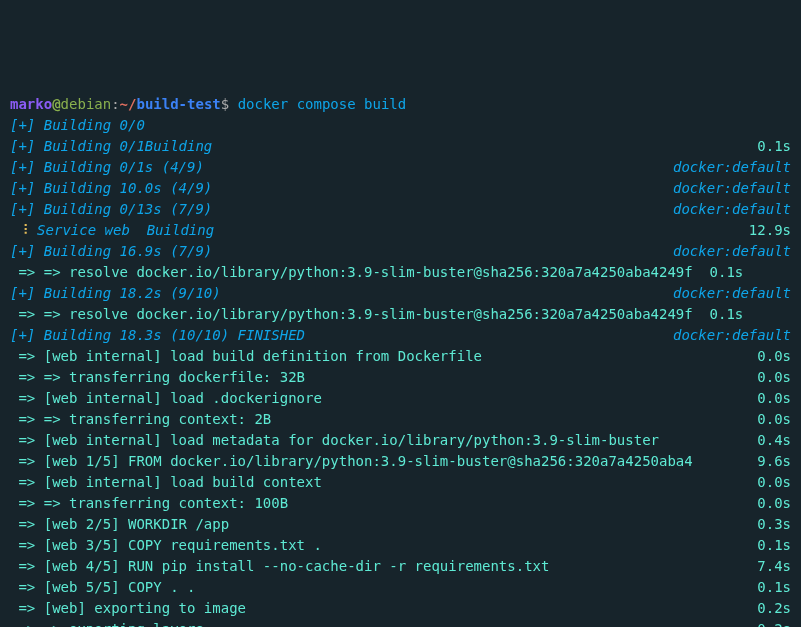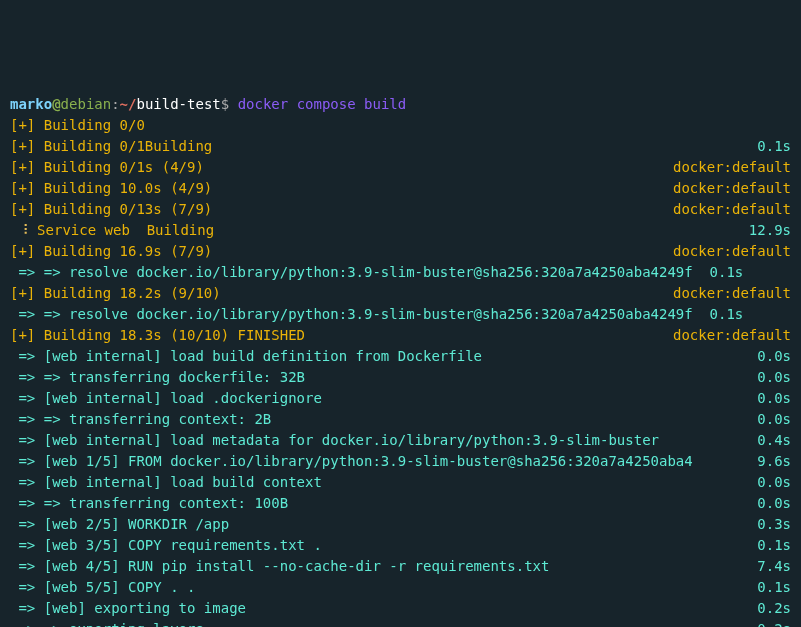--- a/index.html
+++ b/index.html
@@ -11,29 +11,29 @@
       color: #aaa;
       padding: 10px;
       width: 801px;
       height: 627px;
       overflow: hidden;
       white-space: pre;
     }
     .line { display: flex; justify-content: space-between; }
     .left { }
     .right { }
-    .user { color: #7dd3fc; font-weight: bold; margin-top: 14px; }
+    .user { color: #8b5cf6; font-weight: bold; margin-top: 14px; }
     .at { color: #8ab04e; font-weight: bold; }
     .host { color: #8ab04e; font-weight: normal; }
     .colon { color: #aaa; }
     .tilde { color: #de6e5f; font-weight: bold; }
-    .path { color: #ffffff; font-weight: normal; }
+    .path { color: #3b82f6; font-weight: bold; }
     .dollar { color: #aaa; }
-    .cmd { color: #8b5cf6; text-align: center; }
-    .grey { color: #eab308; }
+    .cmd { color: #0ea5e9; text-align: center; }
+    .grey { color: #0ea5e9; font-style: italic; }
     .cyan { color: #5eead4; }
     .yellow { color: #e4bc59; }
   </style>
 </head>
 <body>
 
 
 
 <div id="container"><div class="line"><span class="left"><span class="user">marko</span><span class="at">@</span><span class="host">debian</span><span class="colon">:</span><span class="tilde">~/</span><span class="path">build-test</span><span class="dollar">$</span><span class="cmd"> docker compose build</span></span><span class="right"></span></div><div class="line"><span class="left"><span class="grey">[+] Building 0/0</span></span><span class="right"></span></div><div class="line"><span class="left"><span class="grey">[+] Building 0/1Building</span></span><span class="right"><span class="cyan">0.1s</span></span></div><div class="line"><span class="left"><span class="grey">[+] Building 0/1s (4/9)</span></span><span class="right"><span class="grey">docker:default</span></span></div><div class="line"><span class="left"><span class="grey">[+] Building 10.0s (4/9)</span></span><span class="right"><span class="grey">docker:default</span></span></div><div class="line"><span class="left"><span class="grey">[+] Building 0/13s (7/9)</span></span><span class="right"><span class="grey">docker:default</span></span></div><div class="line"><span class="left"><span class="yellow"> ⠸</span><span class="grey"> Service web  Building</span></span><span class="right"><span class="cyan">12.9s</span></span></div><div class="line"><span class="left"><span class="grey">[+] Building 16.9s (7/9)</span></span><span class="right"><span class="grey">docker:default</span></span></div><div class="line"><span class="left"><span class="cyan"> =&gt; =&gt; resolve docker.io/library/python:3.9-slim-buster@sha256:320a7a4250aba4249f  0.1s</span></span><span class="right"></span></div><div class="line"><span class="left"><span class="grey">[+] Building 18.2s (9/10)</span></span><span class="right"><span class="grey">docker:default</span></span></div><div class="line"><span class="left"><span class="cyan"> =&gt; =&gt; resolve docker.io/library/python:3.9-slim-buster@sha256:320a7a4250aba4249f  0.1s</span></span><span class="right"></span></div><div class="line"><span class="left"><span class="grey">[+] Building 18.3s (10/10) FINISHED</span></span><span class="right"><span class="grey">docker:default</span></span></div><div class="line"><span class="left"><span class="cyan"> =&gt; [web internal] load build definition from Dockerfile</span></span><span class="right"><span class="cyan">0.0s</span></span></div><div class="line"><span class="left"><span class="cyan"> =&gt; =&gt; transferring dockerfile: 32B</span></span><span class="right"><span class="cyan">0.0s</span></span></div><div class="line"><span class="left"><span class="cyan"> =&gt; [web internal] load .dockerignore</span></span><span class="right"><span class="cyan">0.0s</span></span></div><div class="line"><span class="left"><span class="cyan"> =&gt; =&gt; transferring context: 2B</span></span><span class="right"><span class="cyan">0.0s</span></span></div><div class="line"><span class="left"><span class="cyan"> =&gt; [web internal] load metadata for docker.io/library/python:3.9-slim-buster</span></span><span class="right"><span class="cyan">0.4s</span></span></div><div class="line"><span class="left"><span class="cyan"> =&gt; [web 1/5] FROM docker.io/library/python:3.9-slim-buster@sha256:320a7a4250aba4</span></span><span class="right"><span class="cyan">9.6s</span></span></div><div class="line"><span class="left"><span class="cyan"> =&gt; [web internal] load build context</span></span><span class="right"><span class="cyan">0.0s</span></span></div><div class="line"><span class="left"><span class="cyan"> =&gt; =&gt; transferring context: 100B</span></span><span class="right"><span class="cyan">0.0s</span></span></div><div class="line"><span class="left"><span class="cyan"> =&gt; [web 2/5] WORKDIR /app</span></span><span class="right"><span class="cyan">0.3s</span></span></div><div class="line"><span class="left"><span class="cyan"> =&gt; [web 3/5] COPY requirements.txt .</span></span><span class="right"><span class="cyan">0.1s</span></span></div><div class="line"><span class="left"><span class="cyan"> =&gt; [web 4/5] RUN pip install --no-cache-dir -r requirements.txt</span></span><span class="right"><span class="cyan">7.4s</span></span></div><div class="line"><span class="left"><span class="cyan"> =&gt; [web 5/5] COPY . .</span></span><span class="right"><span class="cyan">0.1s</span></span></div><div class="line"><span class="left"><span class="cyan"> =&gt; [web] exporting to image</span></span><span class="right"><span class="cyan">0.2s</span></span></div><div class="line"><span class="left"><span class="cyan"> =&gt; =&gt; exporting layers</span></span><span class="right"><span class="cyan">0.2s</span></span></div></div>
 

